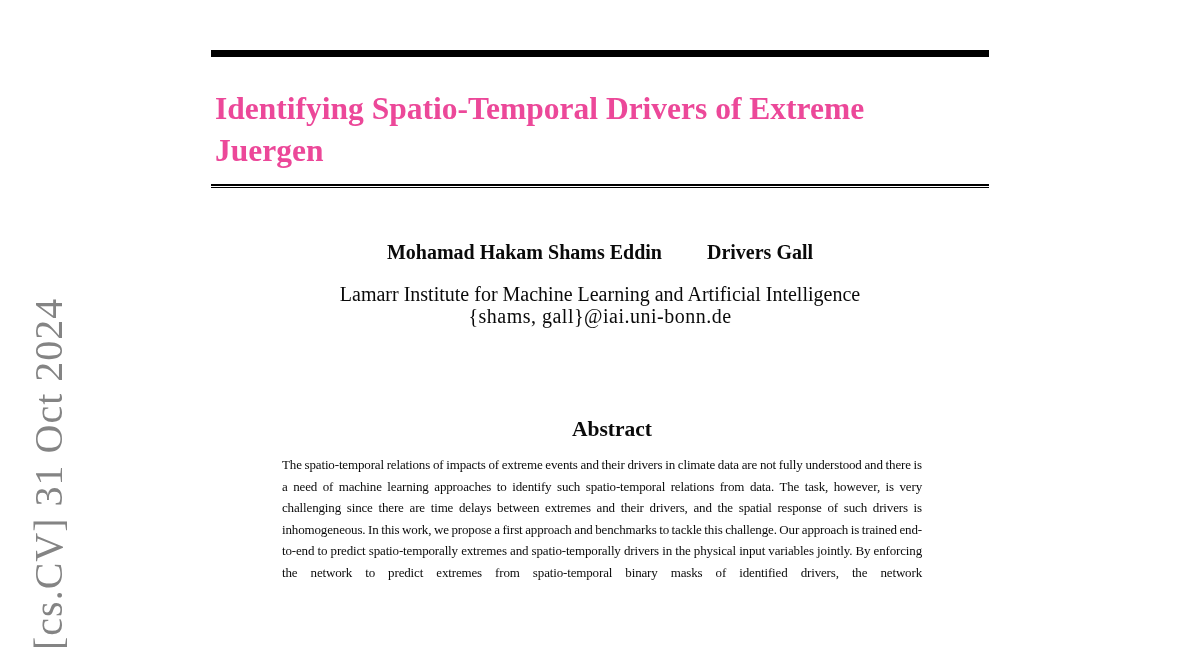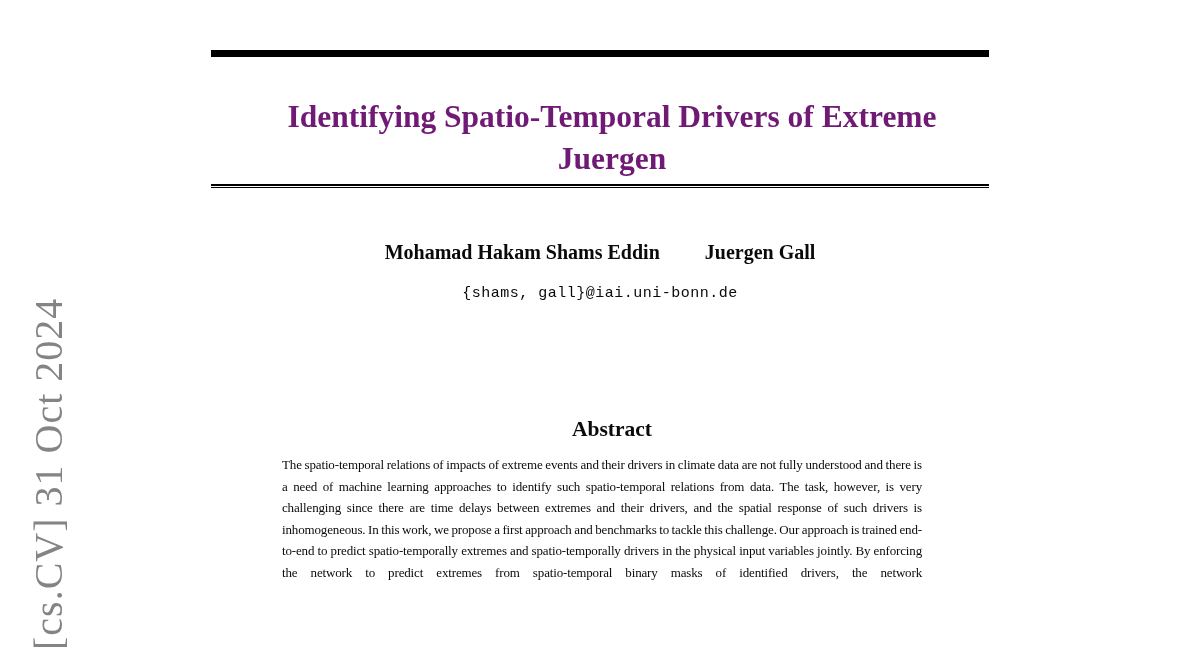--- a/index.html
+++ b/index.html
@@ -56,26 +56,25 @@
     top: 184px;
     width: 778px;
     height: 4px;
     background: linear-gradient(to bottom, #000 0, #000 2px, #fff 2px, #fff 3px, #000 3px, #000 4px);
   }
   .title {
     position: absolute;
     left: 0;
     top: 84px;
     width: 778px;
-    margin: 12px;
-    text-align: center;
+    margin: 4px;
     font-weight: bold;
     font-size: 31.5px;
     line-height: 42px;
-    color: #701a75;
+    color: #ec4899;
   }
   .authors {
     position: absolute;
     left: 0;
     top: 240px;
     width: 778px;
     display: flex;
     justify-content: center;
     gap: 45px;
     font-weight: bold;
@@ -87,22 +86,22 @@
     position: absolute;
     left: 0;
     top: 283px;
     width: 778px;
     text-align: center;
     font-size: 20px;
     line-height: 22px;
     color: #0a0a0a;
   }
   .affil .email {
-    font-family: Liberation Mono, monospace;
-    font-size: 15px;
+    font-family: Liberation Serif, serif;
+    font-size: 20px;
     letter-spacing: 0.5px;
     text-align: center;
   }
   .abstract-heading {
     position: absolute;
     left: 0;
     top: 404px;
     width: 778px;
     margin: 12px;
     text-align: center;
@@ -136,24 +135,25 @@
   <div class="content">
 
     <div class="rule-thick"></div>
 
     <h1 class="title"><span>Identifying Spatio-Temporal Drivers of Extreme</span><br><span>Juergen</span></h1>
 
     <div class="rule-thin"></div>
 
     <div class="authors">
       <span class="author">Mohamad Hakam Shams Eddin</span>
-      <span class="author">Juergen Gall</span>
+      <span class="author">Drivers Gall</span>
     </div>
 
     <div class="affil">
+      <div>Lamarr Institute for Machine Learning and Artificial Intelligence</div>
       <div class="email">{shams, gall}@iai.uni-bonn.de</div>
     </div>
 
     <h2 class="abstract-heading">Abstract</h2>
 
     <p class="abstract-body">The spatio-temporal relations of impacts of extreme events and their drivers in climate data are not fully understood and there is a need of machine learning approaches to identify such spatio-temporal relations from data. The task, however, is very challenging since there are time delays between extremes and their drivers, and the spatial response of such drivers is inhomogeneous. In this work, we propose a first approach and benchmarks to tackle this challenge. Our approach is trained end-to-end to predict spatio-temporally extremes and spatio-temporally drivers in the physical input variables jointly. By enforcing the network to predict extremes from spatio-temporal binary masks of identified drivers, the network</p>
 
   </div>
 </div>
 

